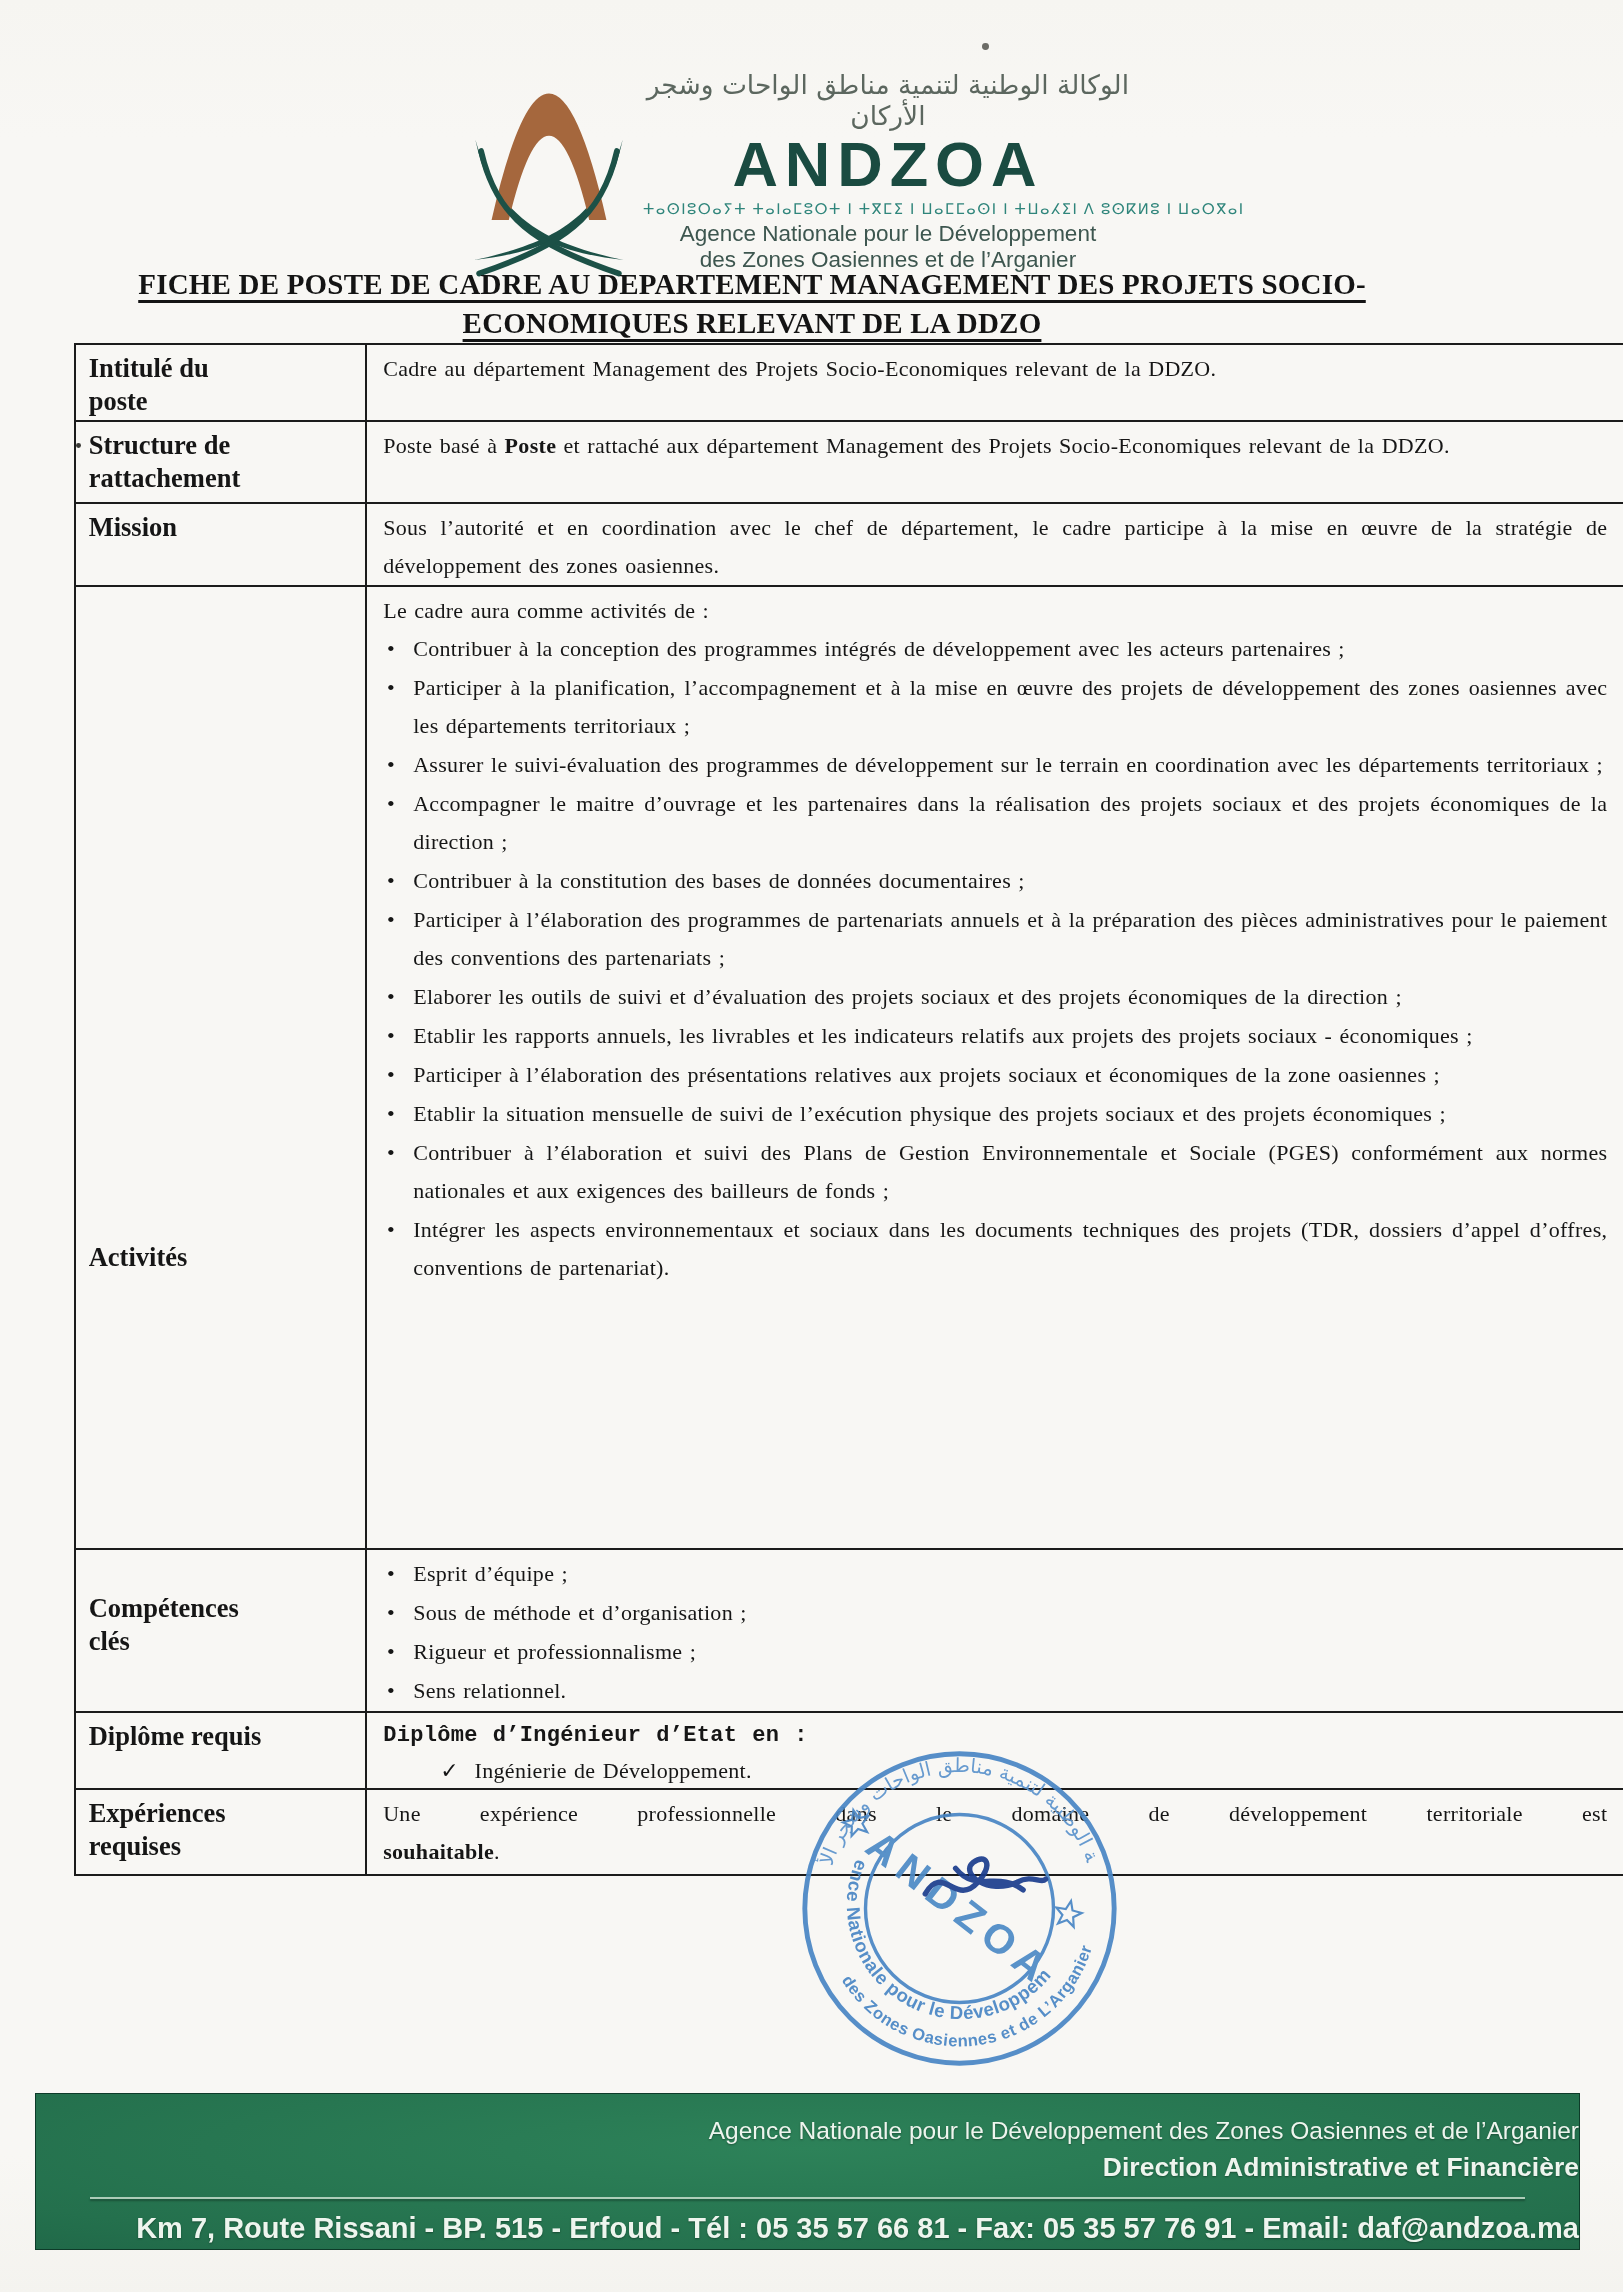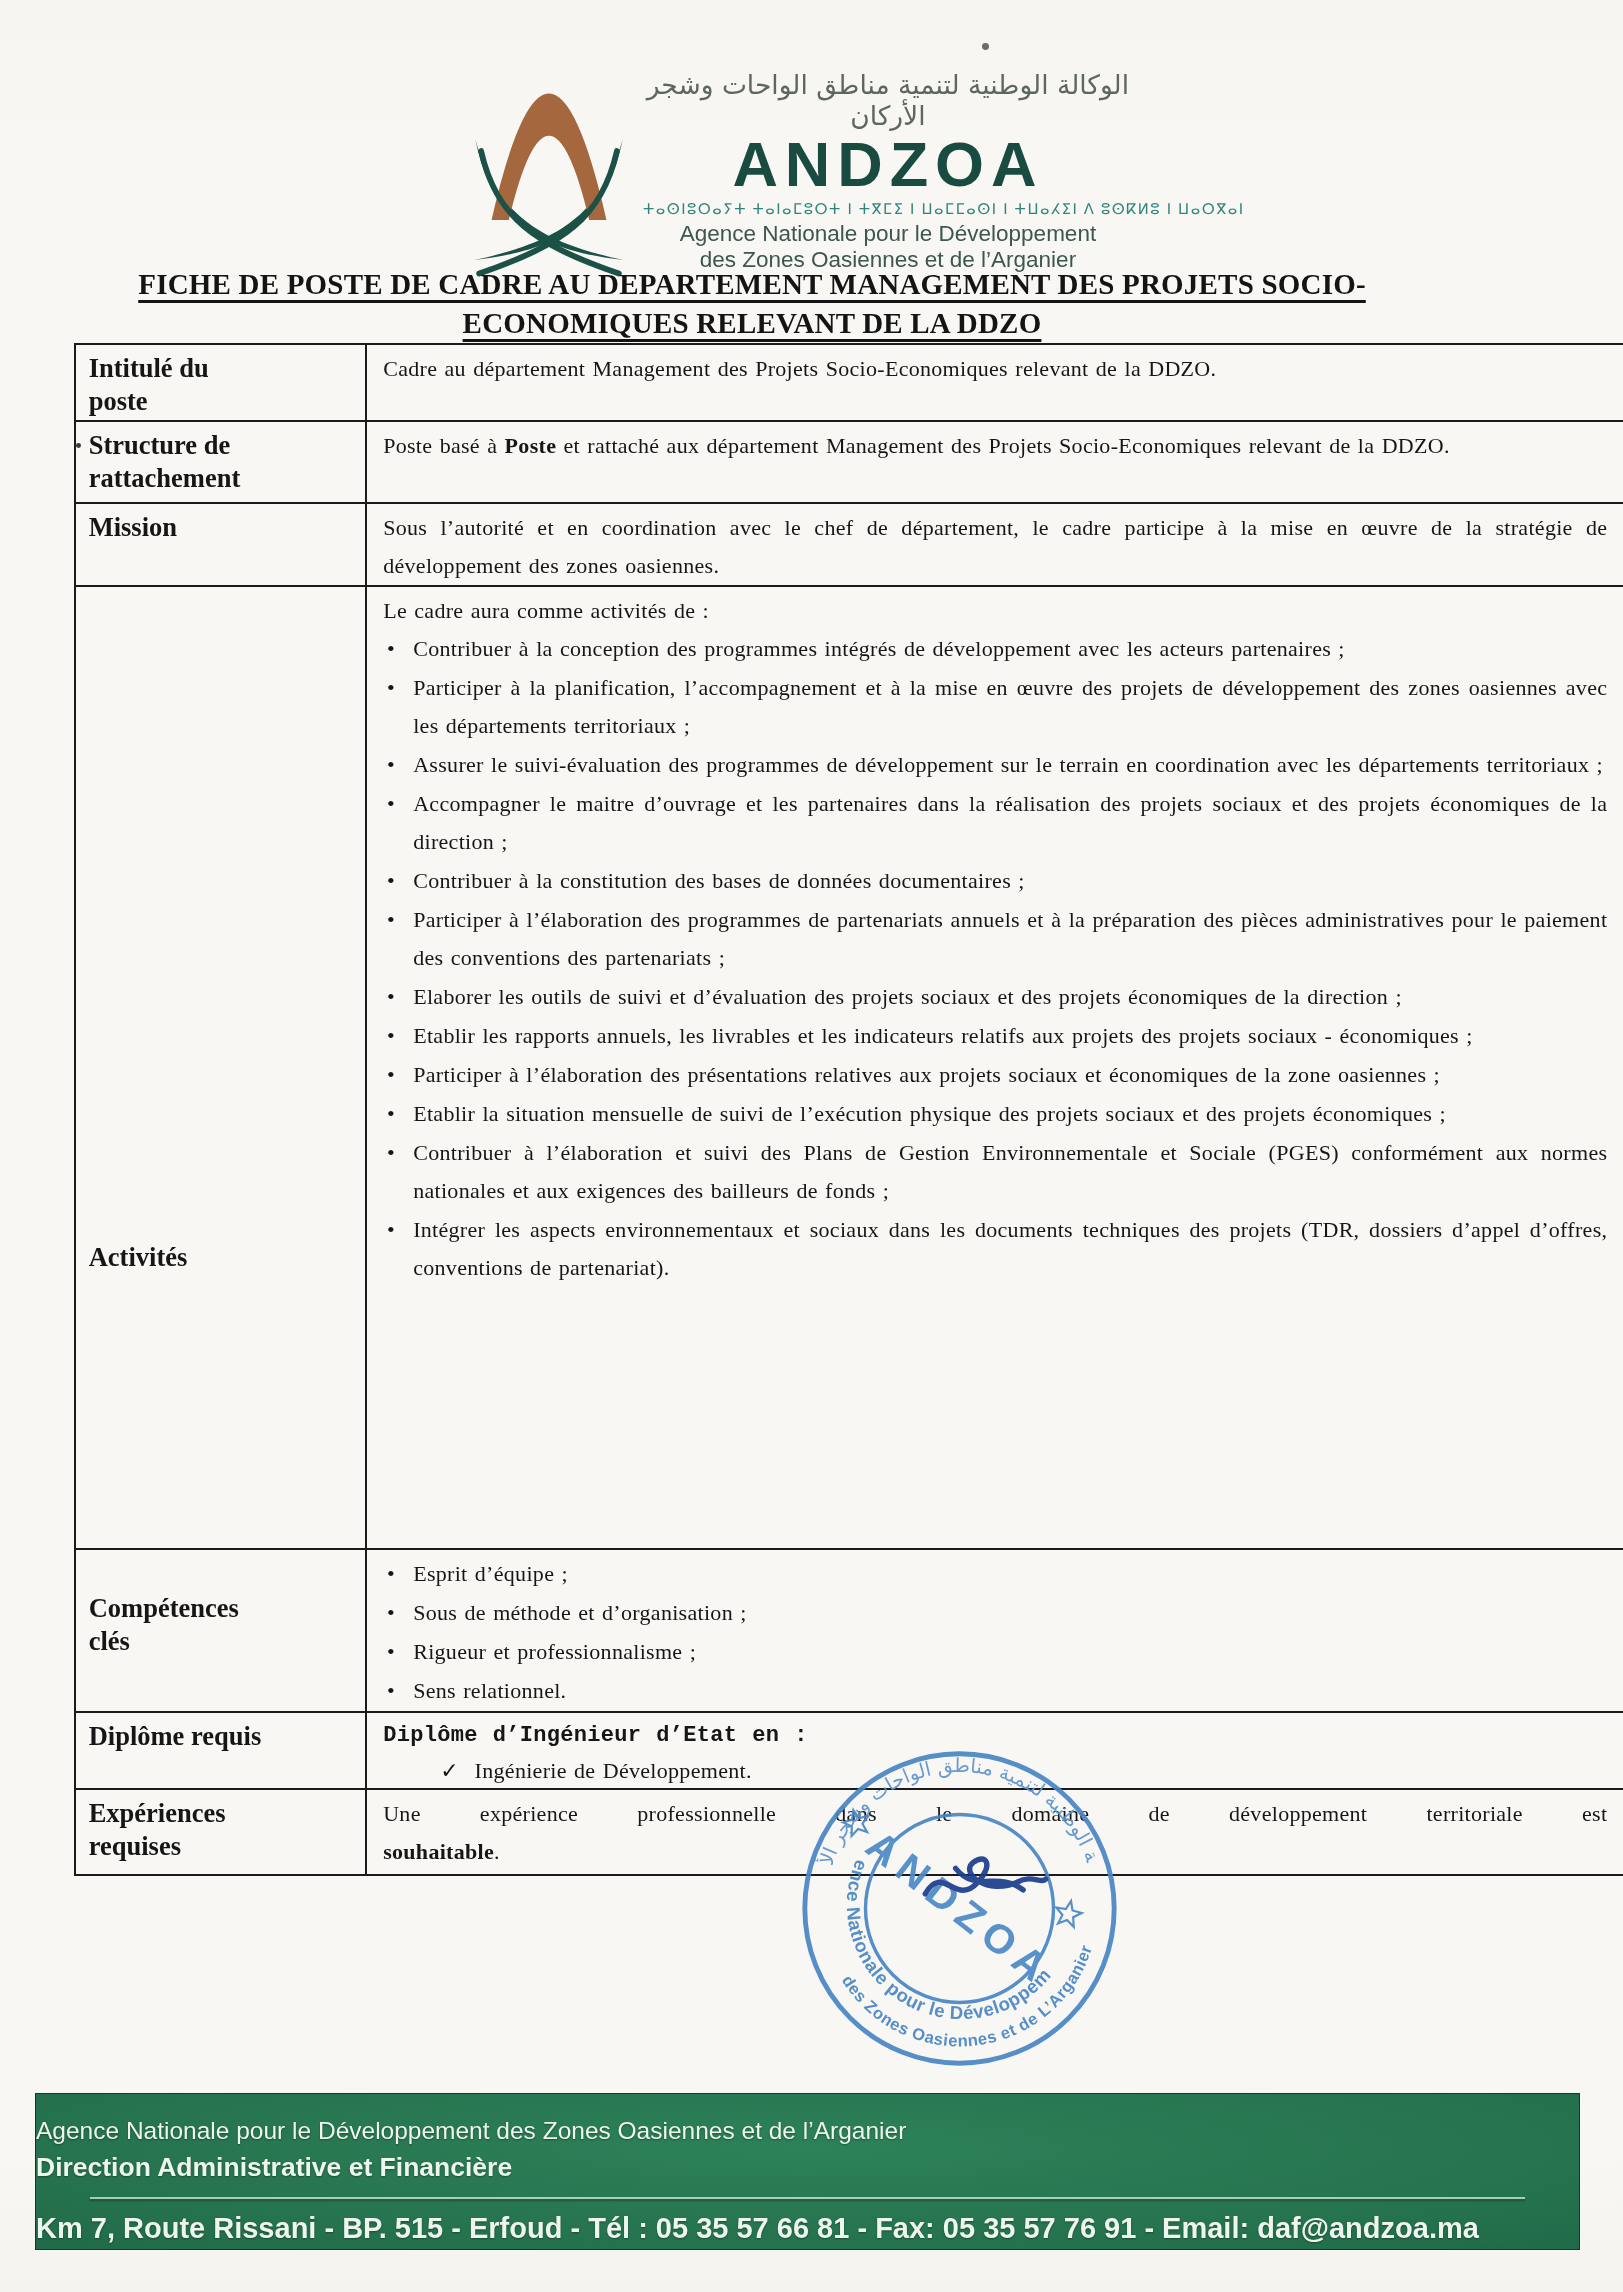--- a/index.html
+++ b/index.html
@@ -45,21 +45,21 @@
   .dip-check{display:inline-block;margin-right:15.7px;}
   .exp-l1{text-align:justify;text-align-last:justify;}
   b.inl{font-weight:bold;}
 
   
   .stamp{position:absolute;left:796px;top:1745px;width:327px;height:327px;opacity:0.93;}
 
   
   .footer{position:absolute;left:35px;top:2093px;width:1543px;height:155px;
           background:radial-gradient(130% 160% at 50% 35%, #2d8259 0%, #24704d 45%, #185c40 78%, #124b34 100%);
-          border:1px solid #0d3b29;text-align:left;
+          border:1px solid #0d3b29;text-align:right;
           font-family:"Liberation Sans","DejaVu Sans",sans-serif;color:#eef5ee;}
   .f-line1{font-size:24.5px;margin-top:22.5px;text-shadow:0 1px 2px rgba(0,0,0,.35);}
   .f-line2{font-size:26.5px;font-weight:bold;margin-top:7.8px;text-shadow:0 1px 2px rgba(0,0,0,.35);}
   .f-div{width:93%;height:2px;margin:13.7px auto 0;background:rgba(230,242,230,.7);
          box-shadow:0 2px 2px rgba(0,0,0,.3);}
   .f-addr{font-size:29px;font-weight:bold;margin-top:12.7px;text-shadow:0 1px 2px rgba(0,0,0,.35);}
 
   
   .dot{position:absolute;border-radius:50%;background:#6c6c66;}
   .dot1{left:982px;top:43px;width:6.9px;height:6.9px;}

